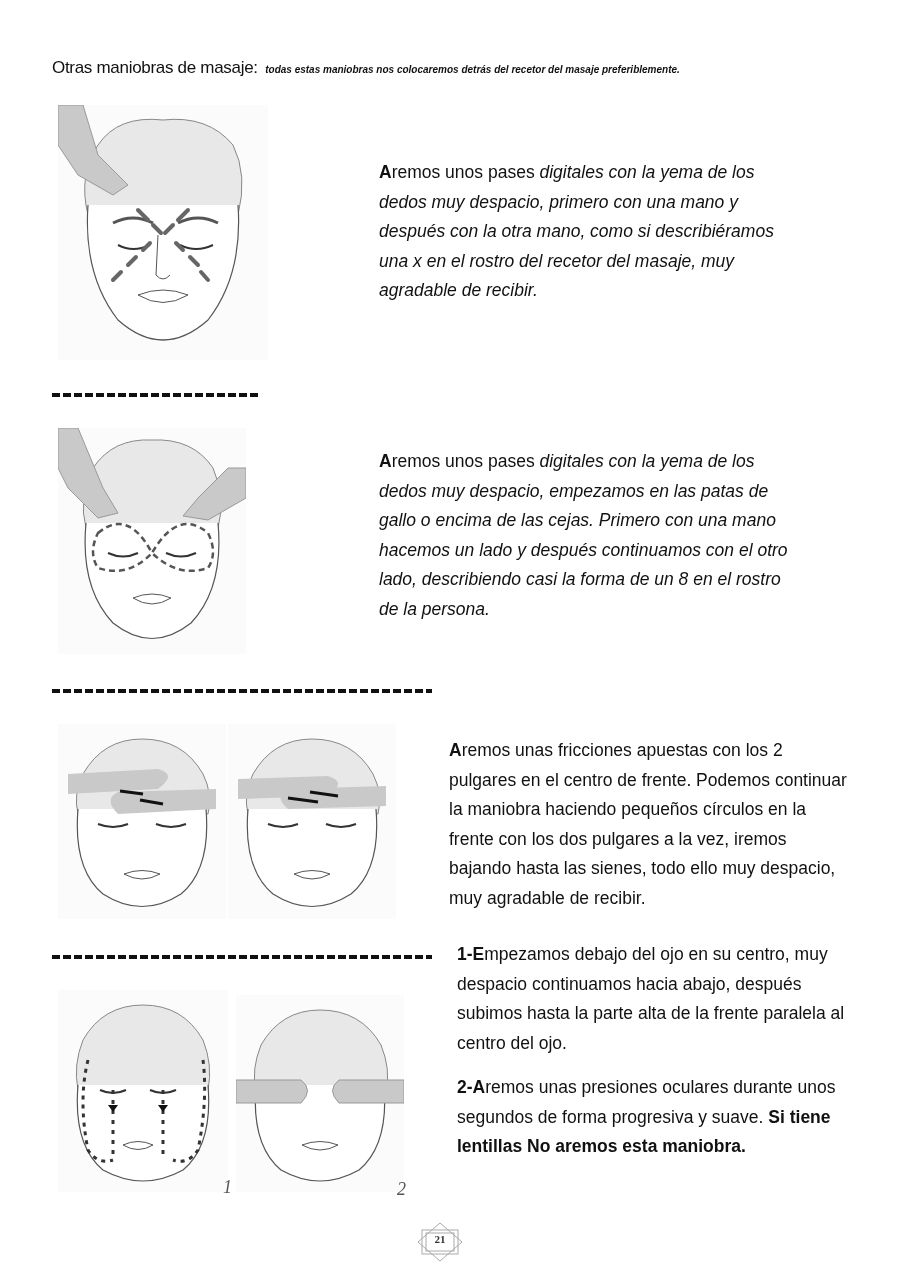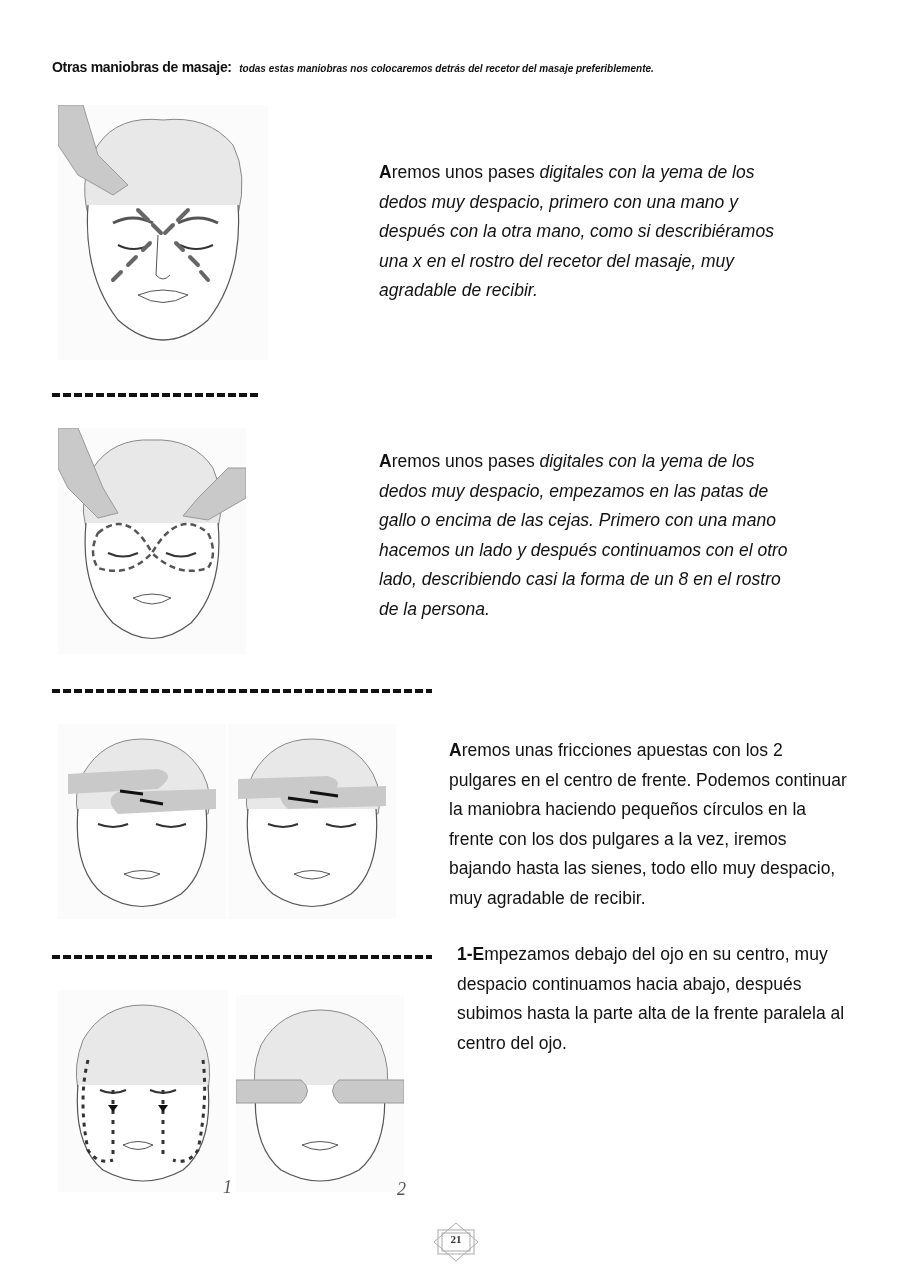--- a/index.html
+++ b/index.html
@@ -1,29 +1,29 @@
 <!DOCTYPE html>
 <html><head>
   <meta charset="utf-8">
   <style>
     html, body { margin: 0; padding: 0; background: #ffffff; }
     body { width: 906px; height: 1280px; position: relative; overflow: hidden;
            font-family: "Liberation Sans", sans-serif; color: #111; }
     .title { position: absolute; left: 52px; top: 58px; white-space: nowrap; }
-    .title .main { font-size: 14px; font-weight: bold; letter-spacing: -0.3px; }
+    .title .main { font-size: 17px; font-weight: normal; letter-spacing: -0.3px; }
     .title .sub { font-size: 10px; font-style: italic; font-weight: bold; margin-left: 3px; margin-top: 19px; }
     .fig { position: absolute; background: #fbfbfb; }
     .fig svg { width: 100%; height: 100%; display: block; }
     .text { position: absolute; font-size: 17.5px; line-height: 29.5px; }
     .text p { margin: 0; }
     .it { font-style: italic; text-align: right; }
     .b { font-weight: bold; }
     .sep { position: absolute; left: 52px; height: 4px;
            background: repeating-linear-gradient(90deg, #111 0 8px, transparent 8px 11px); }
-    .pagenum { position: absolute; left: 432px; top: 1222px; width: 48px; height: 40px; font-weight: bold; }
+    .pagenum { position: absolute; left: 416px; top: 1222px; width: 48px; height: 40px; font-weight: bold; }
     .pagenum .lbl { position: absolute; left: 0; top: 11px; width: 48px; text-align: center;
                     font-family: "Liberation Serif", serif; font-size: 11px; color: #333; }
   </style>
 </head>
 <body>
 
 <div class="title">
   <span class="main">Otras maniobras de masaje:</span>
   <span class="sub">todas estas maniobras nos colocaremos detrás del recetor del masaje preferiblemente.</span>
 </div>
@@ -133,20 +133,21 @@
     <path d="M20 90 Q15 150 45 175 Q84 197 123 175 Q153 150 148 90" fill="#fff" stroke="#555" stroke-width="1.2"></path>
     <path d="M0 85 L65 85 Q78 95 65 108 L0 108Z" fill="#c9c9c9" stroke="#999"></path>
     <path d="M168 85 L103 85 Q90 95 103 108 L168 108Z" fill="#c9c9c9" stroke="#999"></path>
     <path d="M66 150 Q84 143 102 150 Q84 160 66 150Z" fill="#fff" stroke="#555"></path>
   </svg>
   <span style="position:absolute; right:-2px; bottom:-8px; font-family:'Liberation Serif',serif; font-style:italic; font-size:18px; color:#555;">2</span>
 </div>
 
 <div class="text" style="left:457px; top:940px; width:400px;">
   <p><span class="b">1-</span><span class="b">E</span><span>mpezamos debajo del ojo en su centro, muy despacio continuamos hacia abajo, después subimos  hasta la parte alta de la frente paralela al centro del ojo.</span></p>
+  <p style="margin-top:15px;"><span class="b">2-</span><span class="b">A</span><span>remos unas presiones oculares durante unos segundos de forma progresiva y suave.</span> <span class="b">Si tiene lentillas No aremos esta maniobra.</span></p>
 </div>
 
 <div class="pagenum">
   <svg viewBox="0 0 48 40" width="48" height="40">
     <rect x="6" y="8" width="36" height="24" fill="none" stroke="#aaa"></rect>
     <rect x="10" y="11" width="28" height="18" fill="none" stroke="#aaa"></rect>
     <polygon points="24,1 46,20 24,39 2,20" fill="none" stroke="#aaa"></polygon>
   </svg>
   <div class="lbl">21</div>
 </div>

